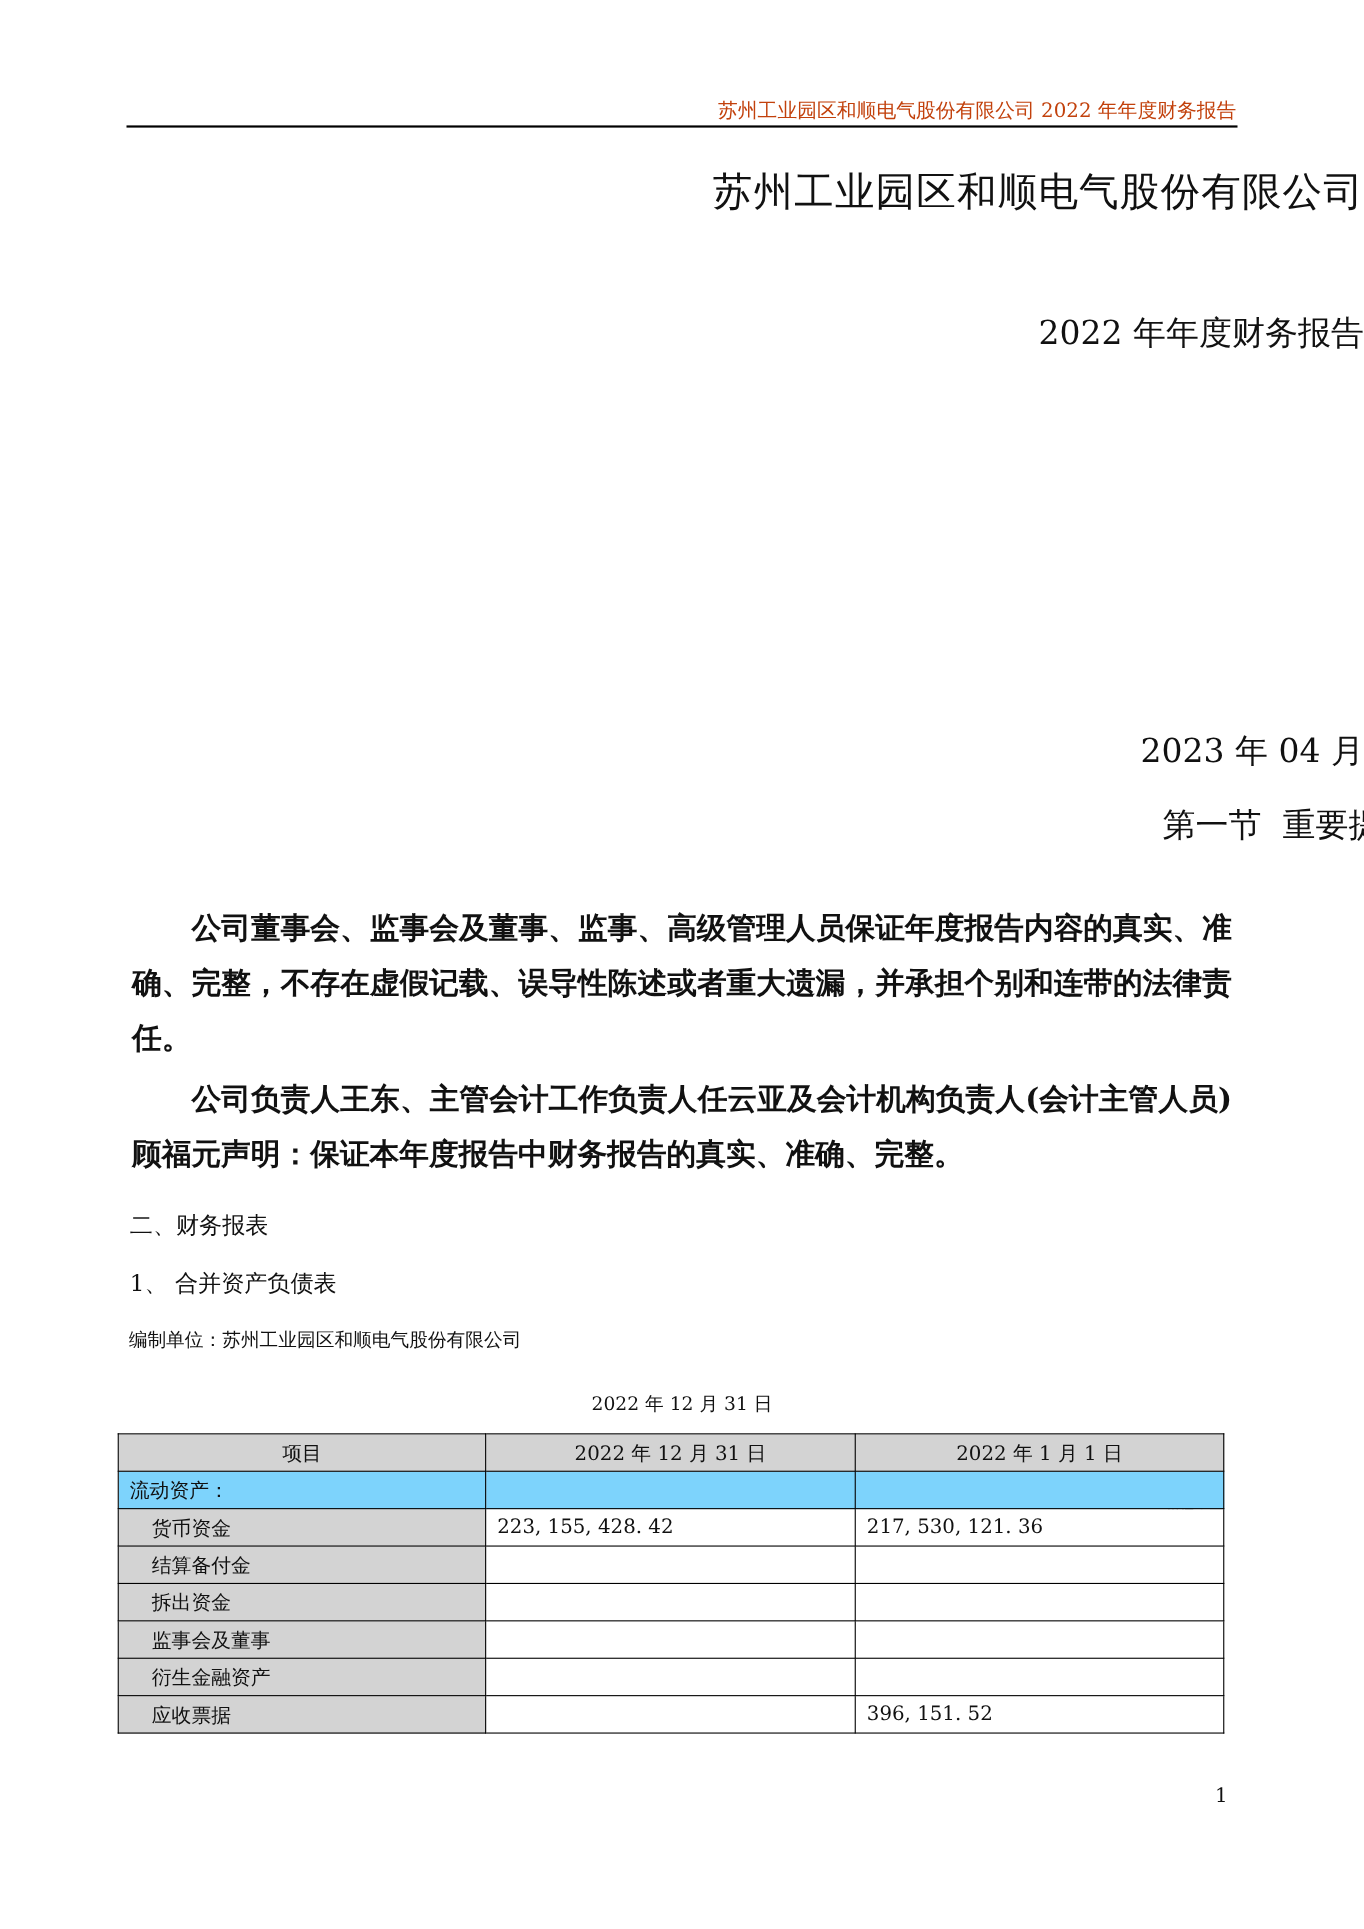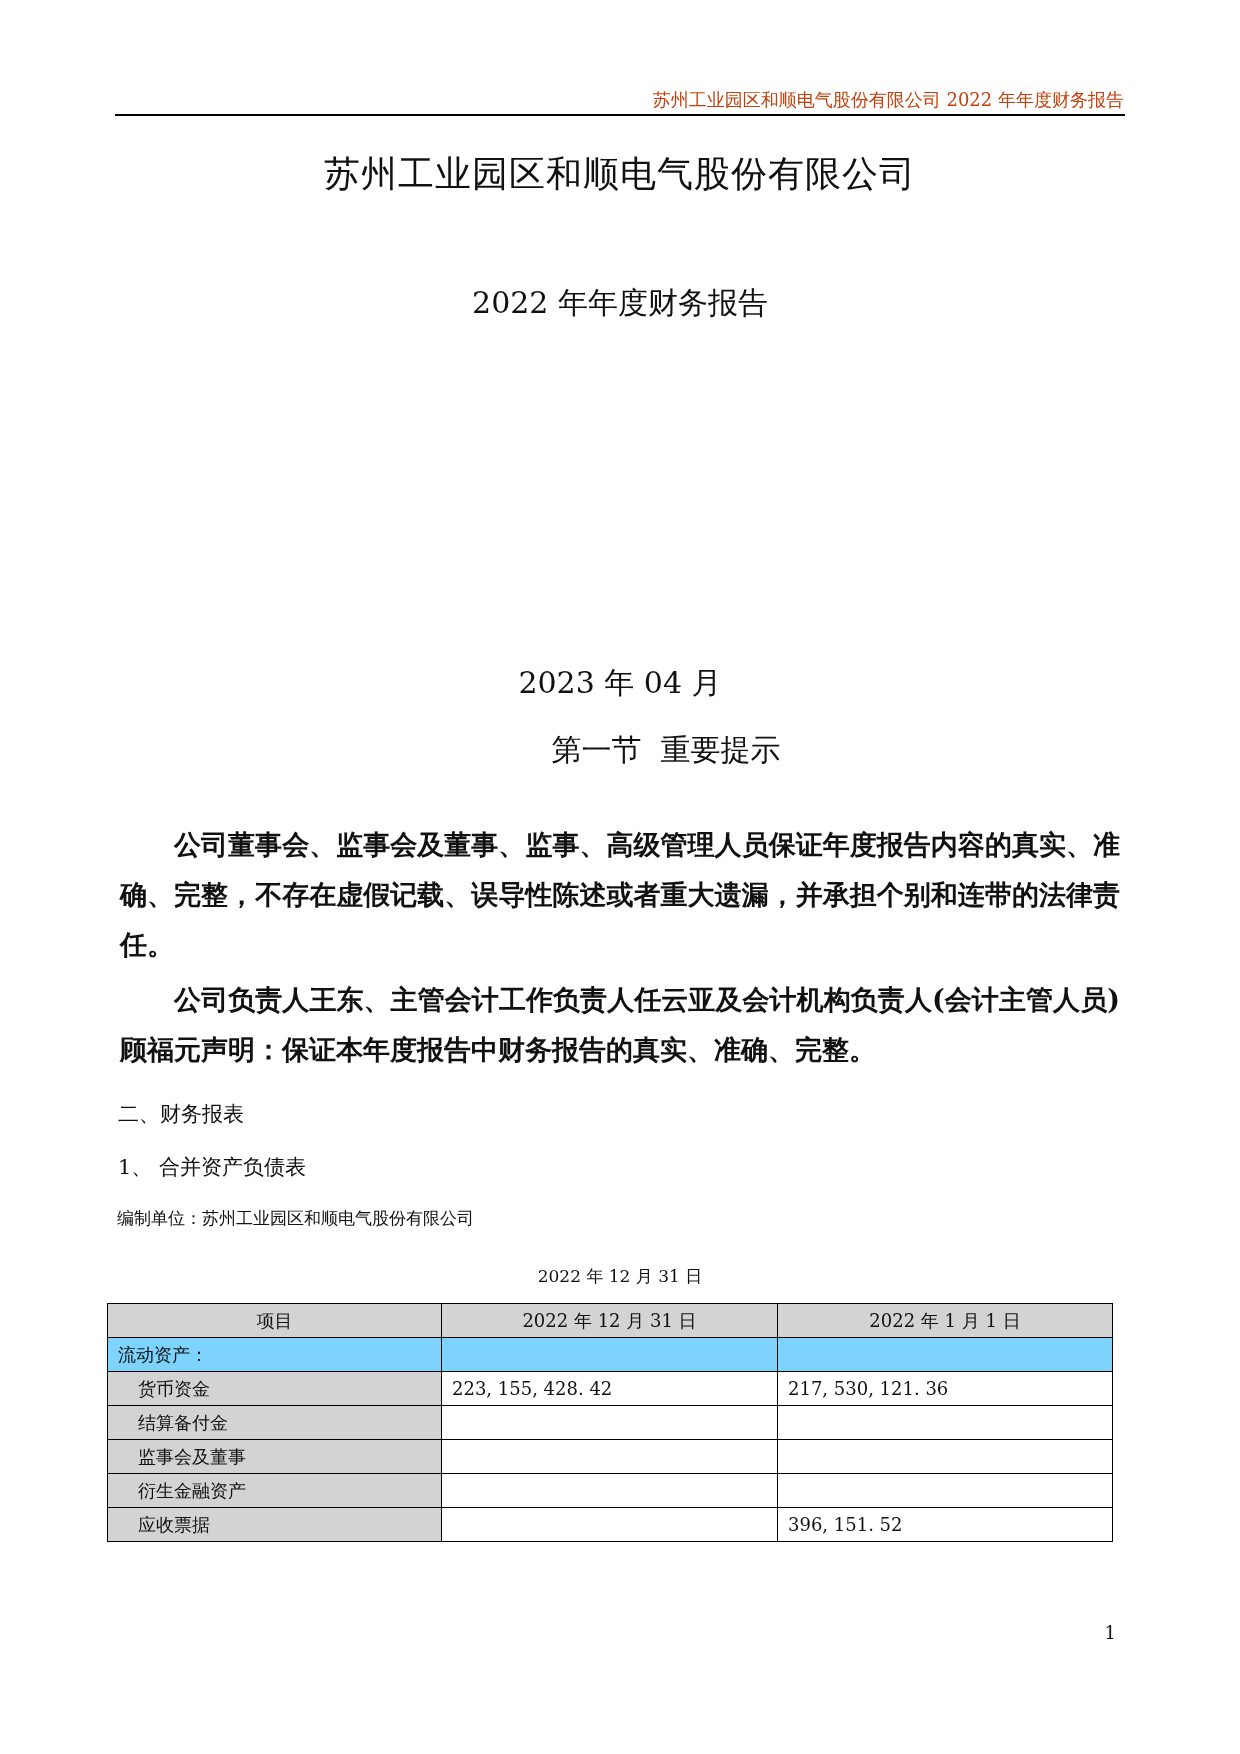--- a/index.html
+++ b/index.html
@@ -31,21 +31,21 @@
       top: 114px;
       width: 1010px;
       height: 2px;
       background: #000;
     }
 
     .center-line {
       position: absolute;
       left: 0;
       width: 1240px;
-      text-align: center;
+      text-align: right;
       white-space: nowrap;
     }
     .company-title { top: 150px; font-size: 36px; letter-spacing: 1px; }
     .report-title  { top: 283px; font-size: 30px; }
     .report-date   { top: 663px; font-size: 30px; }
     .section-title { top: 730px; font-size: 30px; padding-left: 46px; }
 
     .para {
       position: absolute;
       left: 120px;
@@ -162,20 +162,25 @@
       <td class="label child">货币资金</td>
       <td class="num">223, 155, 428. 42</td>
       <td class="num">217, 530, 121. 36</td>
     </tr>
     <tr>
       <td class="label child">结算备付金</td>
       <td class="num"></td>
       <td class="num"></td>
     </tr>
     <tr>
+      <td class="label child">拆出资金</td>
+      <td class="num"></td>
+      <td class="num"></td>
+    </tr>
+    <tr>
       <td class="label child">监事会及董事</td>
       <td class="num"></td>
       <td class="num"></td>
     </tr>
     <tr>
       <td class="label child">衍生金融资产</td>
       <td class="num"></td>
       <td class="num"></td>
     </tr>
     <tr>

